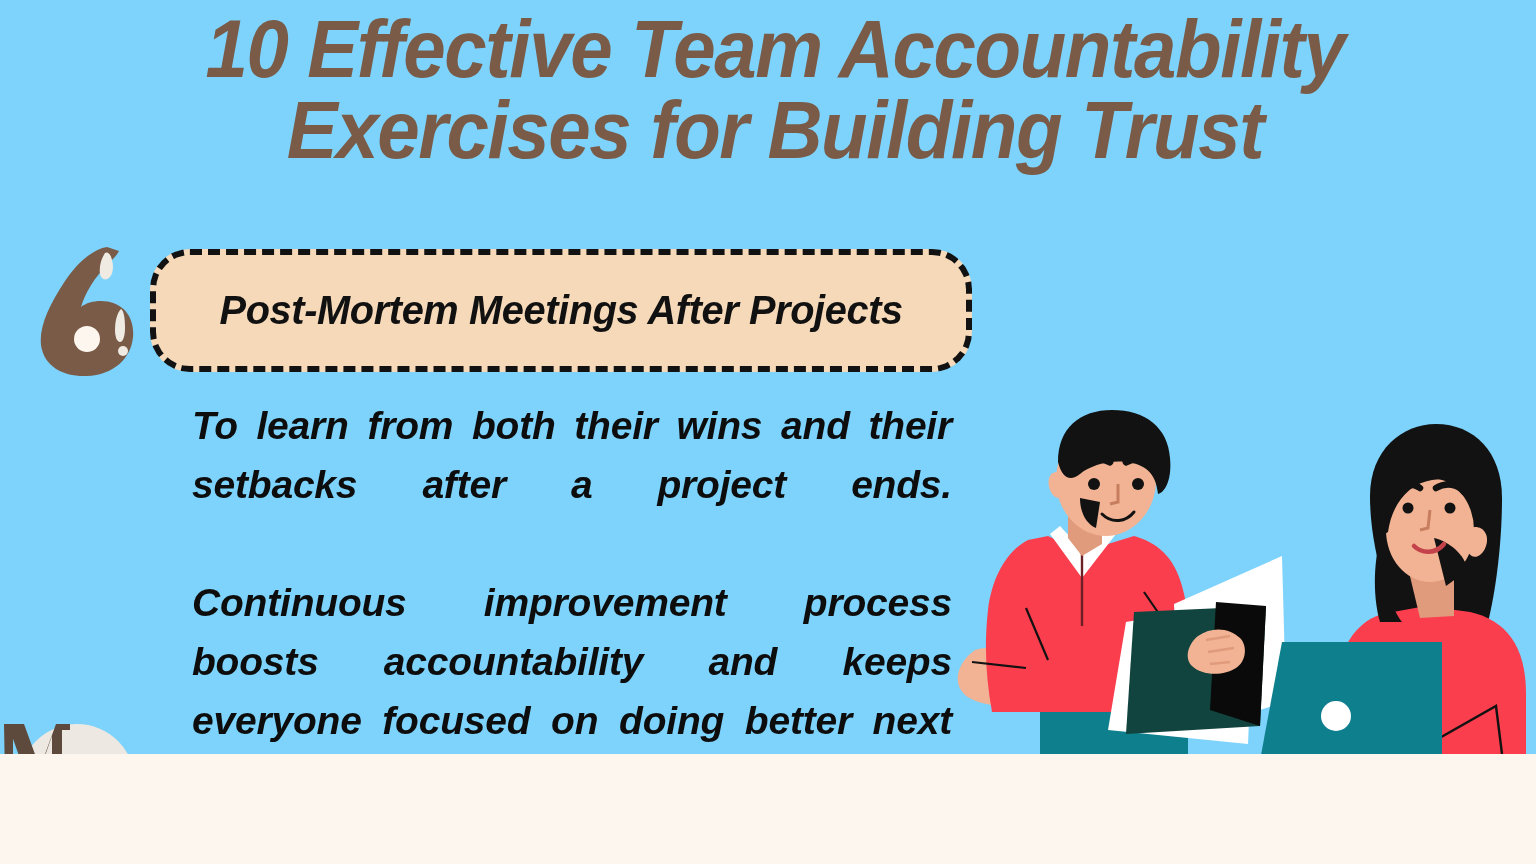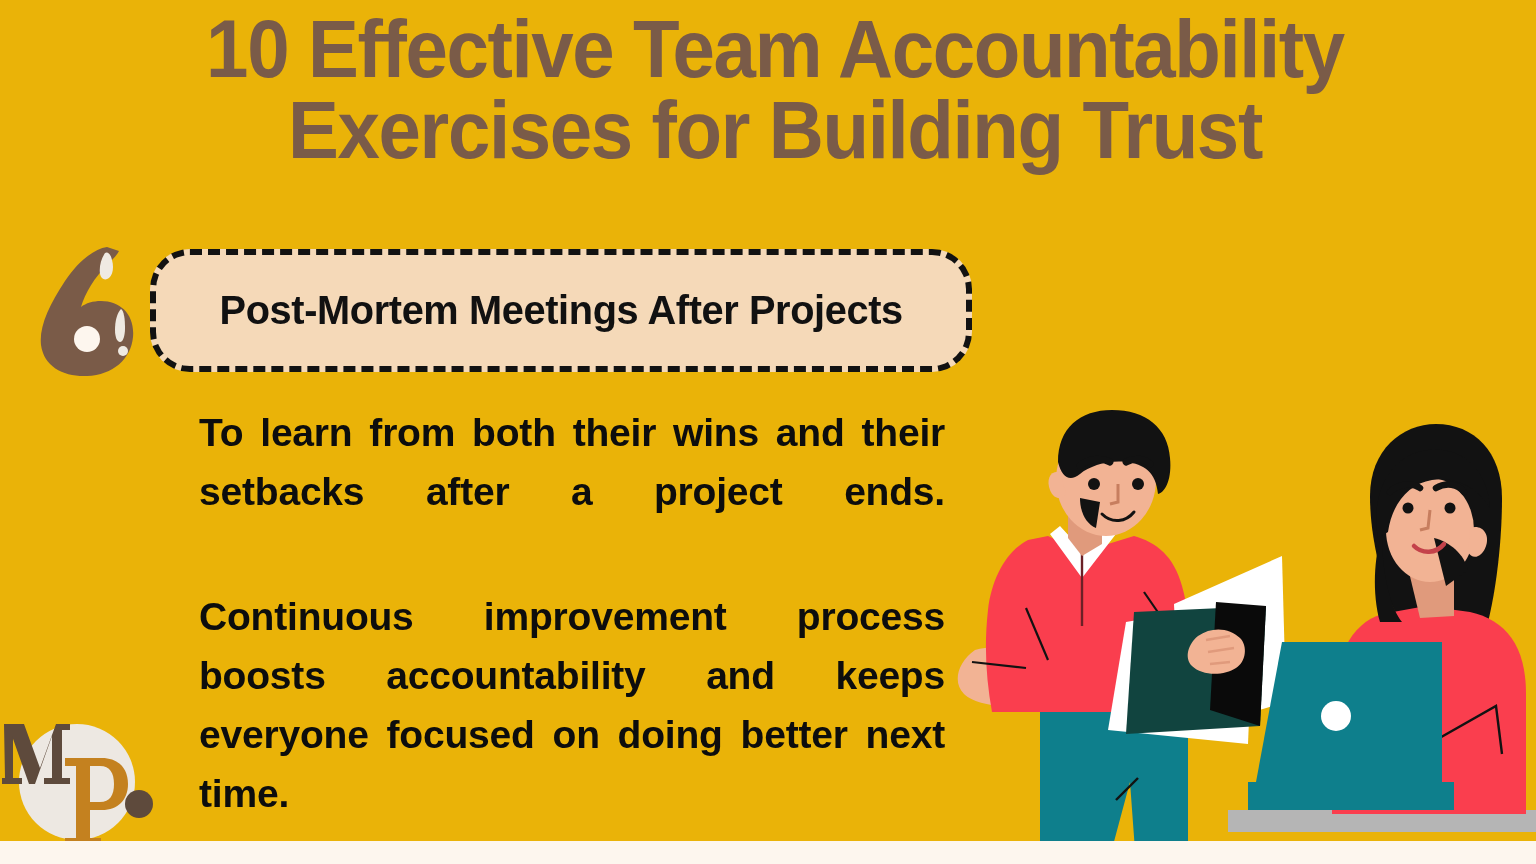--- a/index.html
+++ b/index.html
@@ -3,24 +3,25 @@
 <meta charset="utf-8">
 <style>
   html, body {
     margin: 0;
     padding: 0;
     background: #FDF6EE;
   }
   #canvas {
     position: relative;
     width: 1536px;
-    height: 841px;
-    background: #eab308;
+    height: 754px;
+    background: #7dd3fc;
     overflow: hidden;
     font-family: "Liberation Sans", sans-serif;
+    font-style: italic;
   }
 
   
   #title {
     position: absolute;
     left: 80px;
     top: 8px;
     width: 1390px;
     text-align: center;
     color: #7A5B48;
@@ -77,21 +78,21 @@
     width: 760px;
     color: #0D0D0D;
     font-family: "Liberation Sans", sans-serif;
     font-weight: bold;
     font-size: 39px;
     line-height: 59px;
     text-align: justify;
     text-justify: inter-word;
     letter-spacing: -0.2px;
   }
-  #body-copy p { margin: 7px; }
+  #body-copy p { margin: 0; }
   #body-copy p::after {
     content: "";
     display: inline-block;
     width: 100%;
     height: 0;
   }
 
   
   #logo {
     position: absolute;

